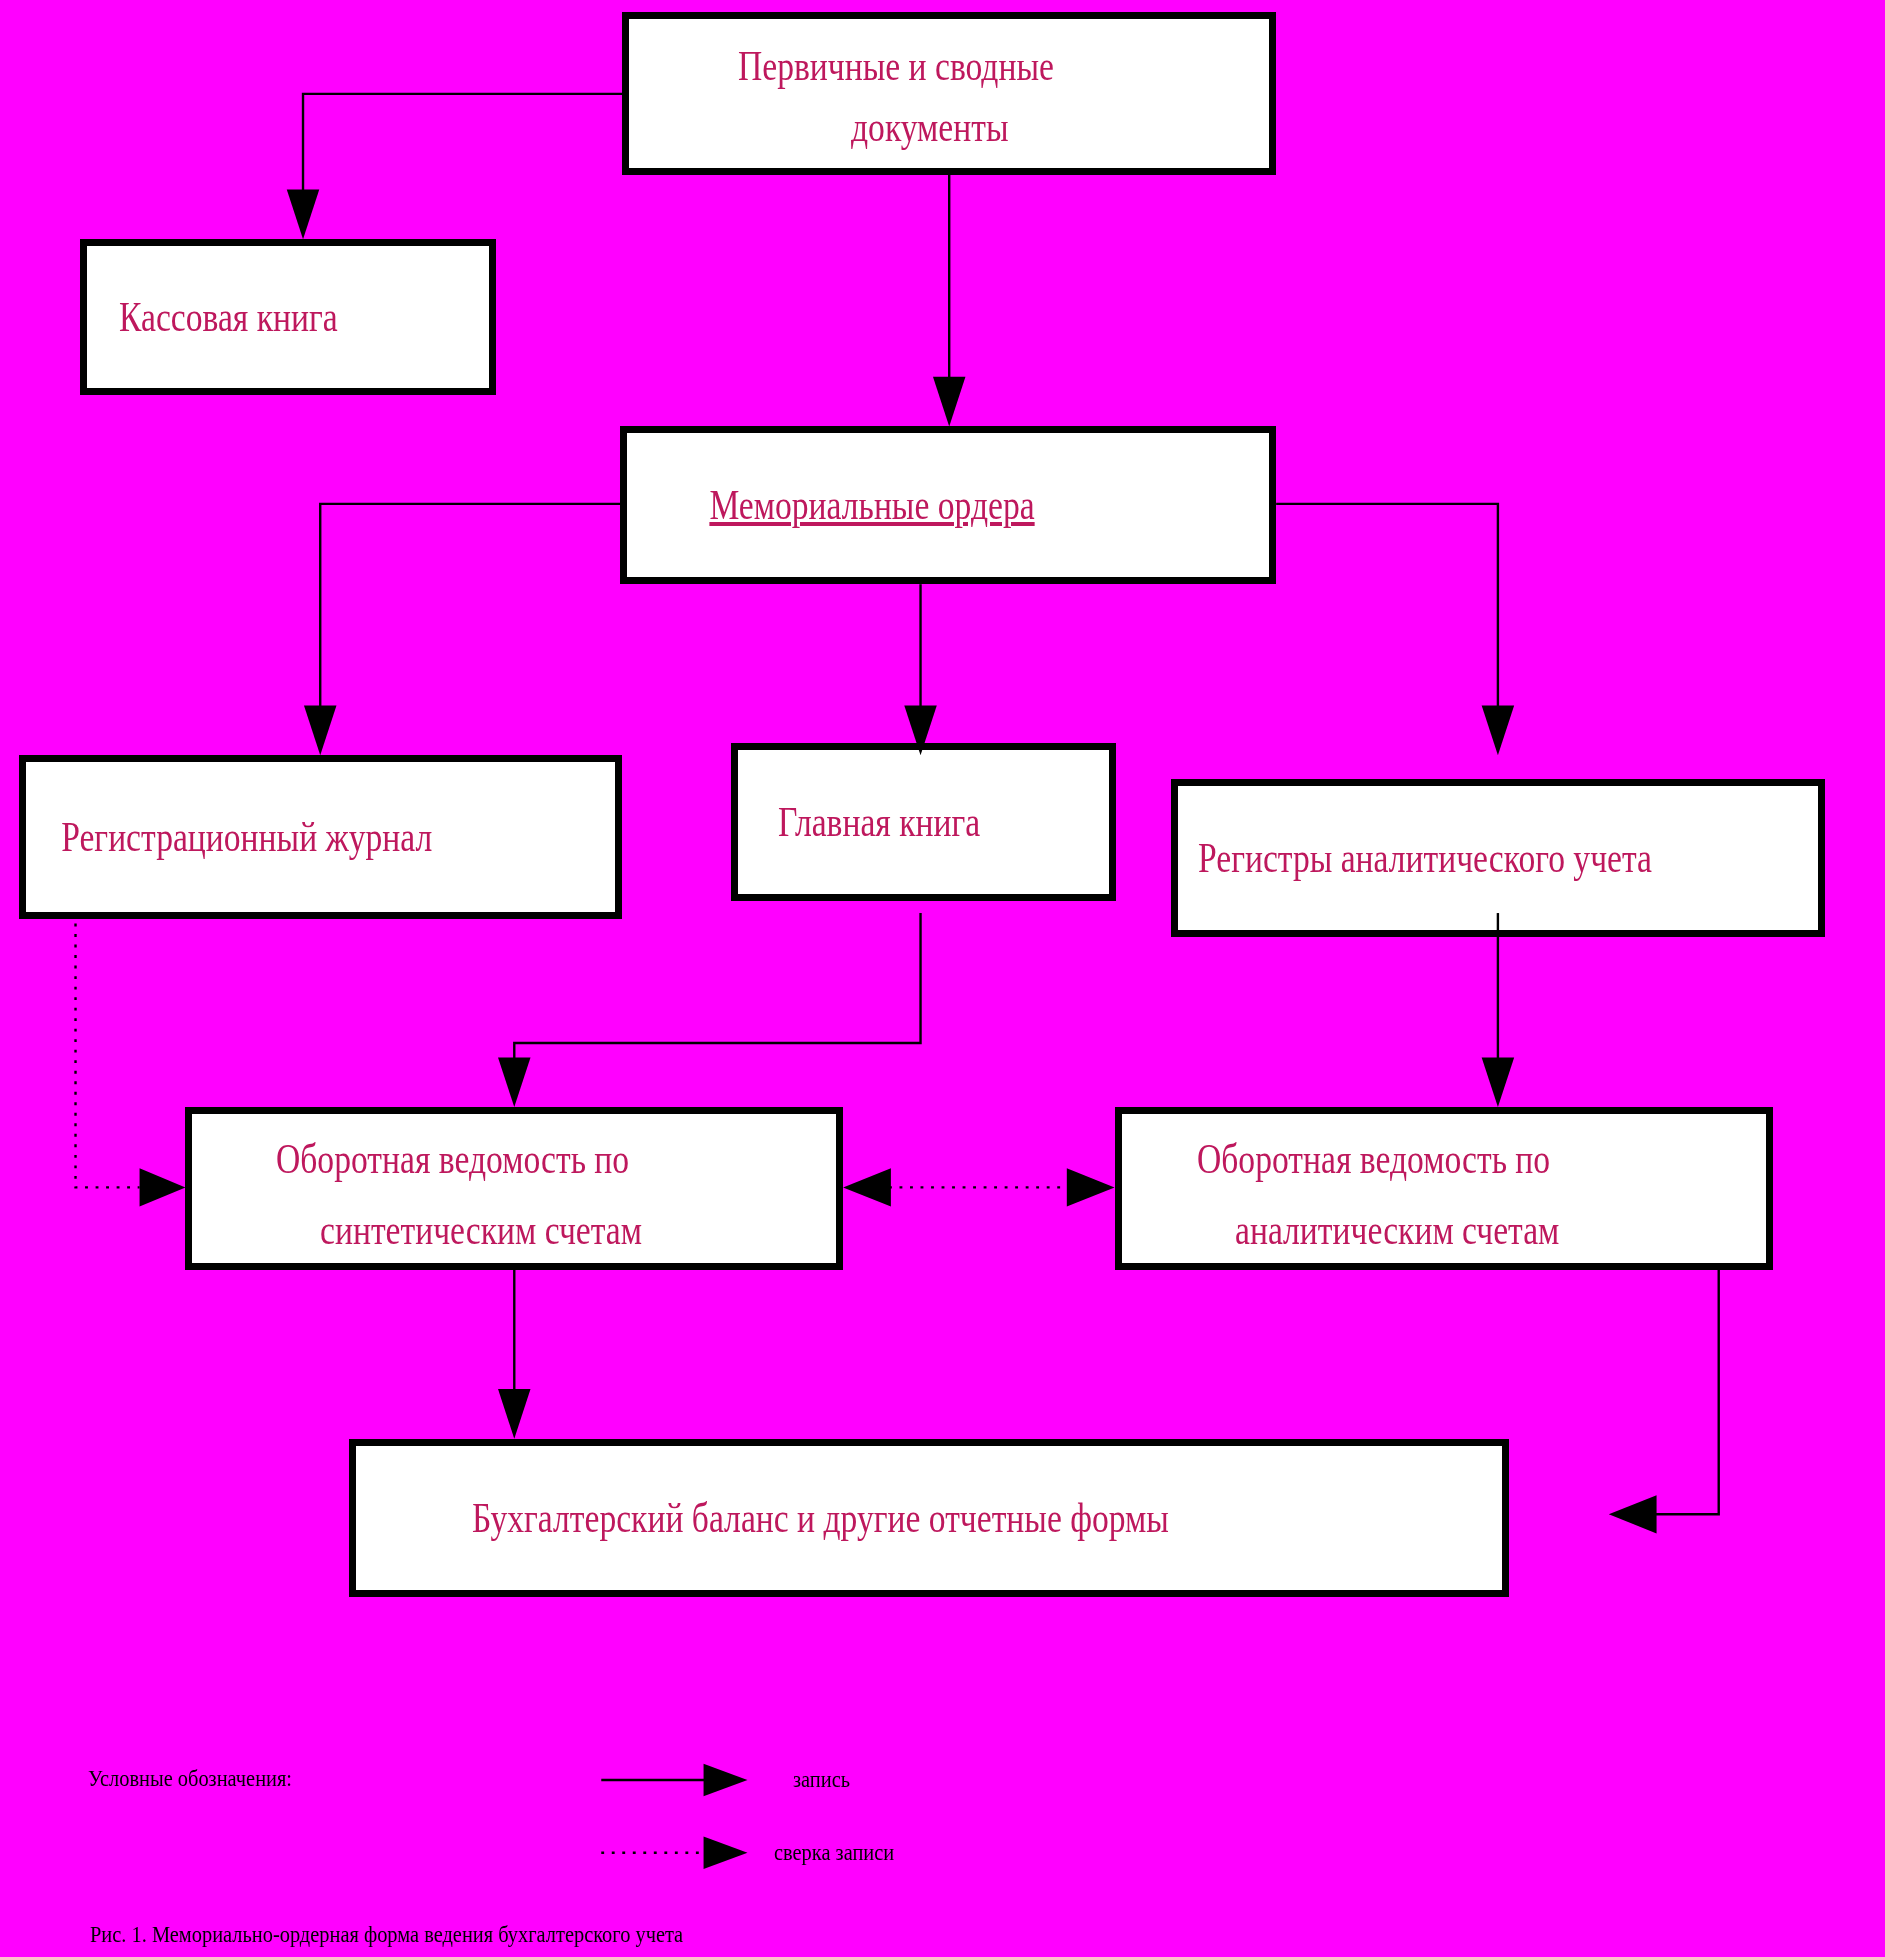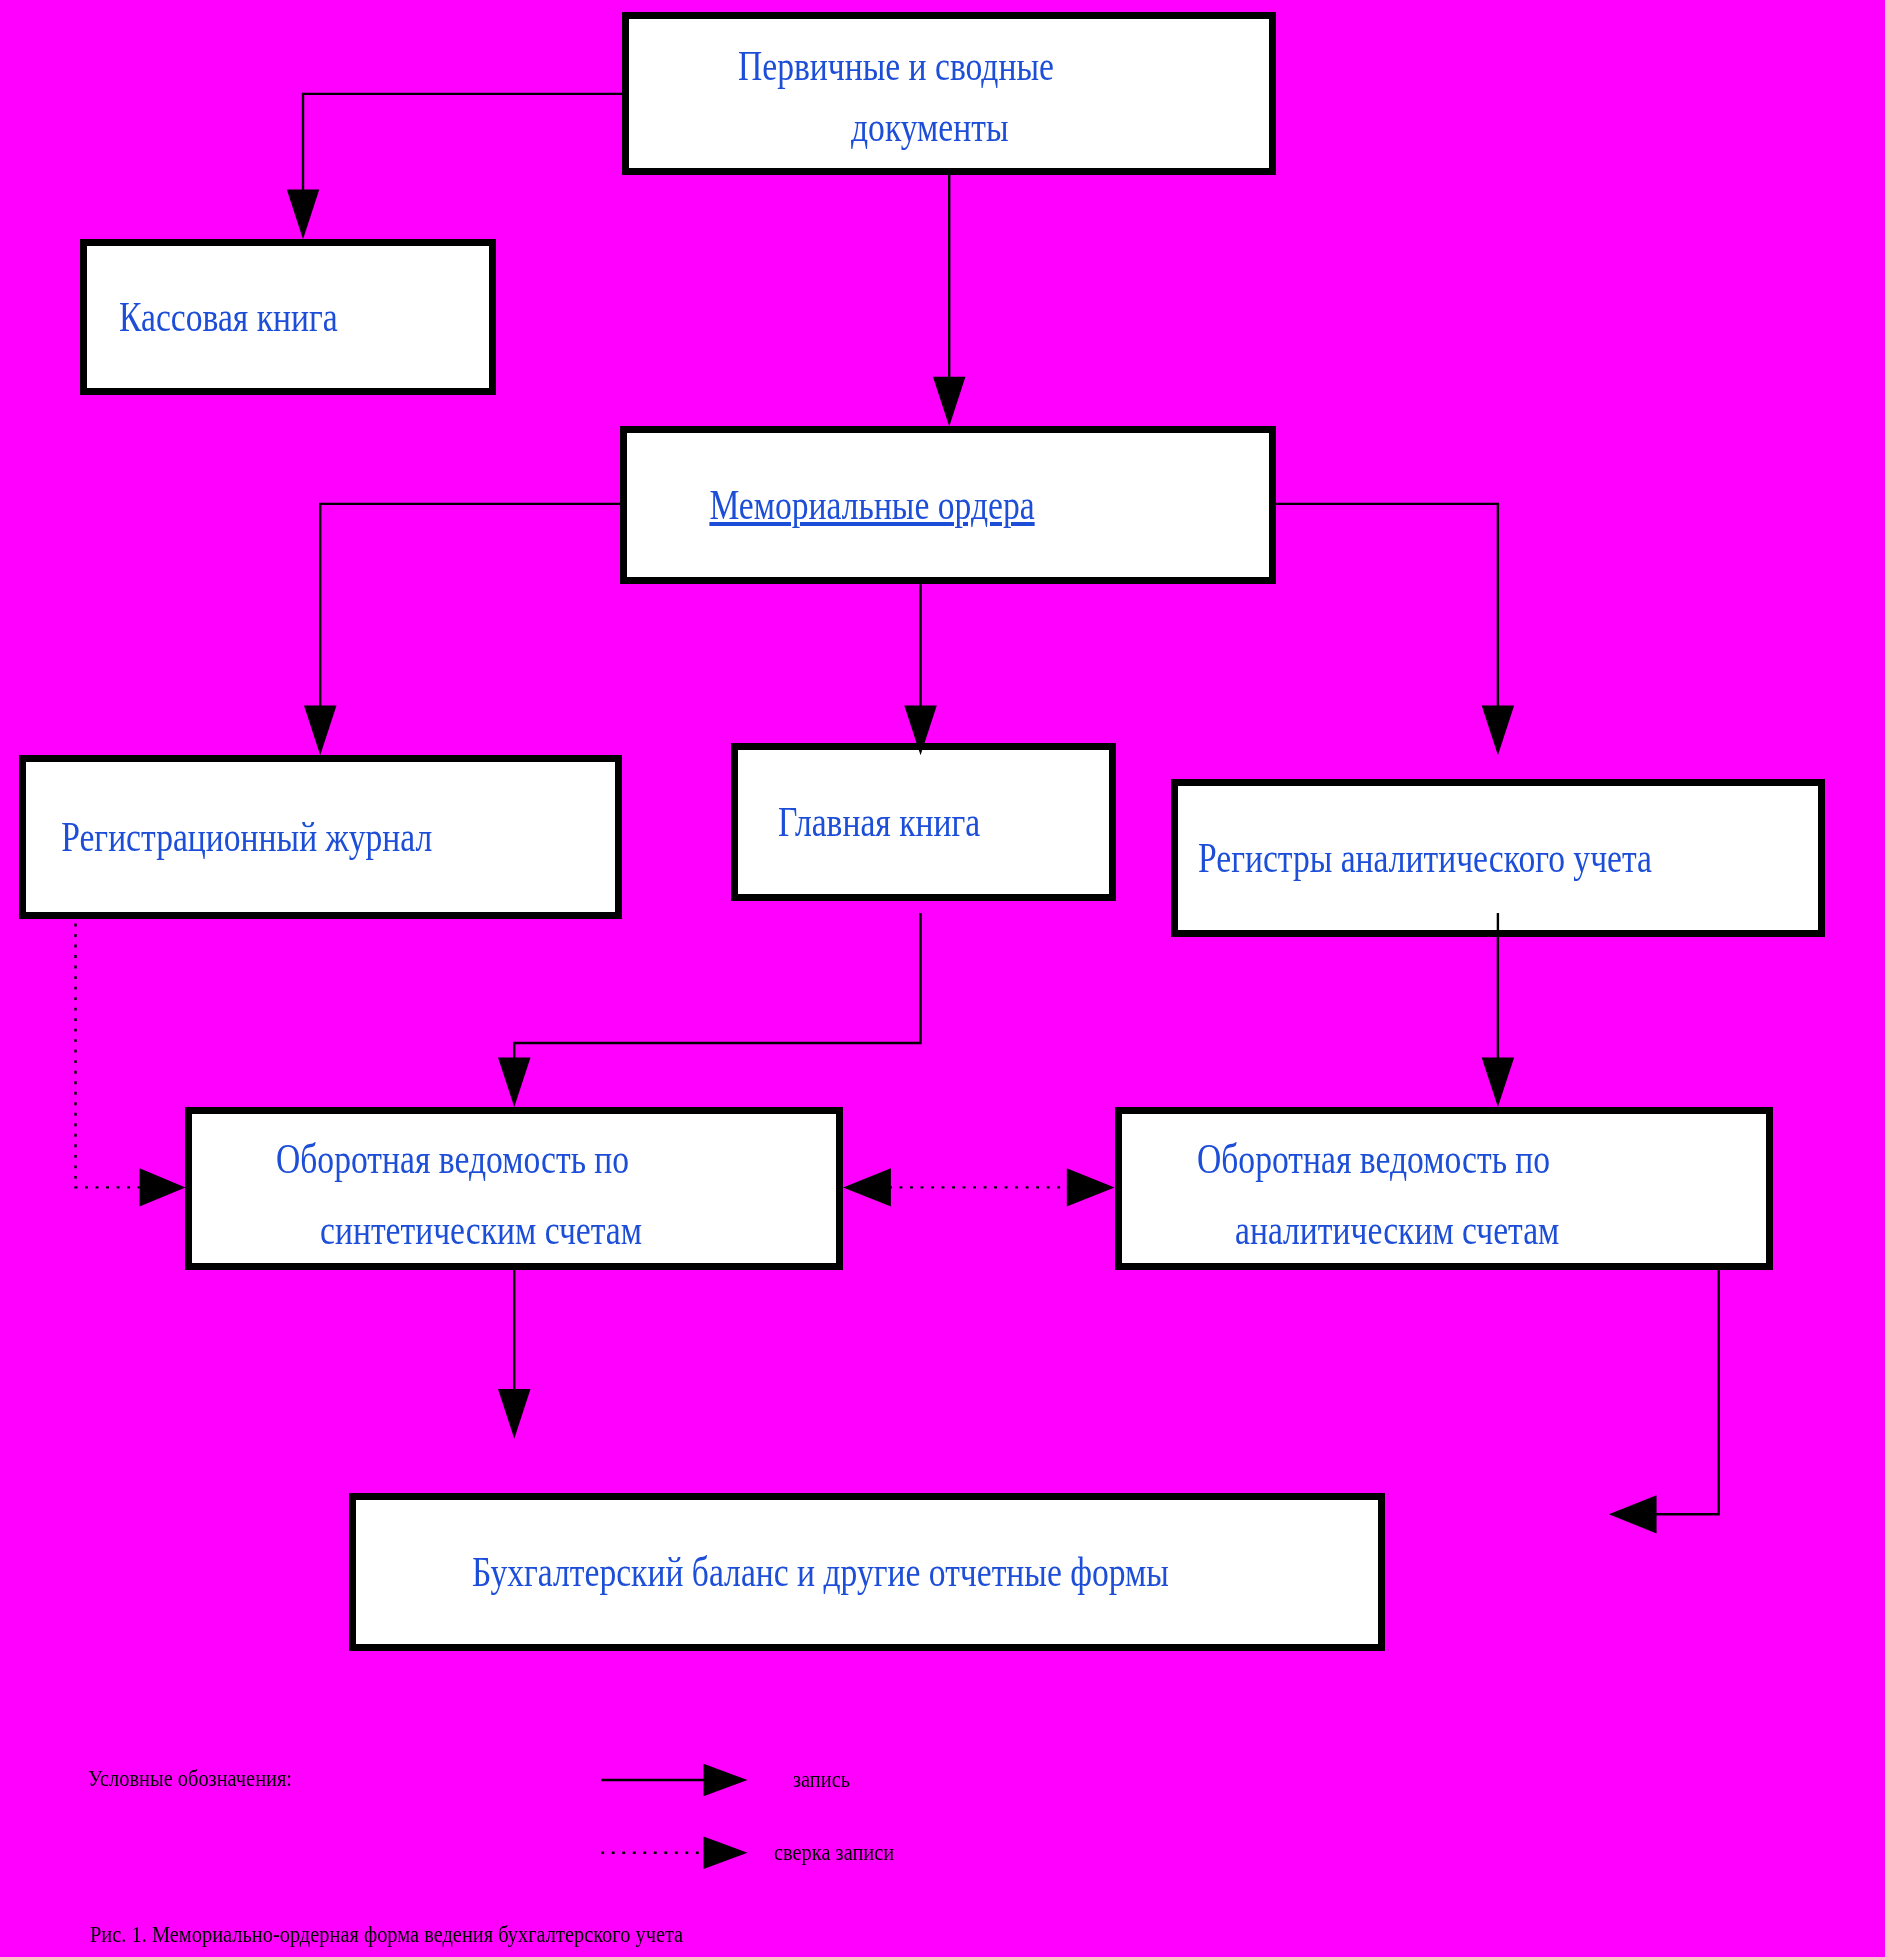--- a/index.html
+++ b/index.html
@@ -23,21 +23,21 @@
   svg.connectors .ln   { stroke: #000; stroke-width: 2.5; fill: none; }
   svg.connectors .dot  { stroke: #000; stroke-width: 2.5; fill: none; stroke-dasharray: 3 8; }
   svg.connectors .head { fill: #000; stroke: none; }
 
   .box {
     position: absolute;
     background: #FFFFFF;
     border: 7.6px solid #000000;
     box-sizing: border-box;
     z-index: 1;
-    color: #1d4ed8;
+    color: #be185d;
   }
   .box .txt {
     display: inline-block;
     font-size: 42px;
     line-height: 1.15;
     white-space: nowrap;
     transform: scaleX(0.80);
     transform-origin: 0 50%;
   }
   .vcenter { display: flex; align-items: center; }
@@ -63,21 +63,21 @@
   #box-analytical .pad { padding-left: 25px; }
 
   #box-turnsyn   { left: 185px;  top: 1107px; width: 658px;  height: 163px; }
   #box-turnsyn .l1 { position:absolute; left: 84px;  top: 21px; }
   #box-turnsyn .l2 { position:absolute; left: 128px; top: 92px; }
 
   #box-turnana   { left: 1115px; top: 1107px; width: 658px;  height: 163px; }
   #box-turnana .l1 { position:absolute; left: 75px;  top: 21px; }
   #box-turnana .l2 { position:absolute; left: 113px; top: 92px; }
 
-  #box-balance   { left: 349px;  top: 1493px; width: 1036px; height: 158px; }
+  #box-balance   { left: 349px;  top: 1439px; width: 1160px; height: 158px; }
   #box-balance .pad { padding-left: 145px; }
 
   
   .small-text {
     position: absolute;
     z-index: 3;
     color: #000;
     font-size: 24px;
     white-space: nowrap;
   }

